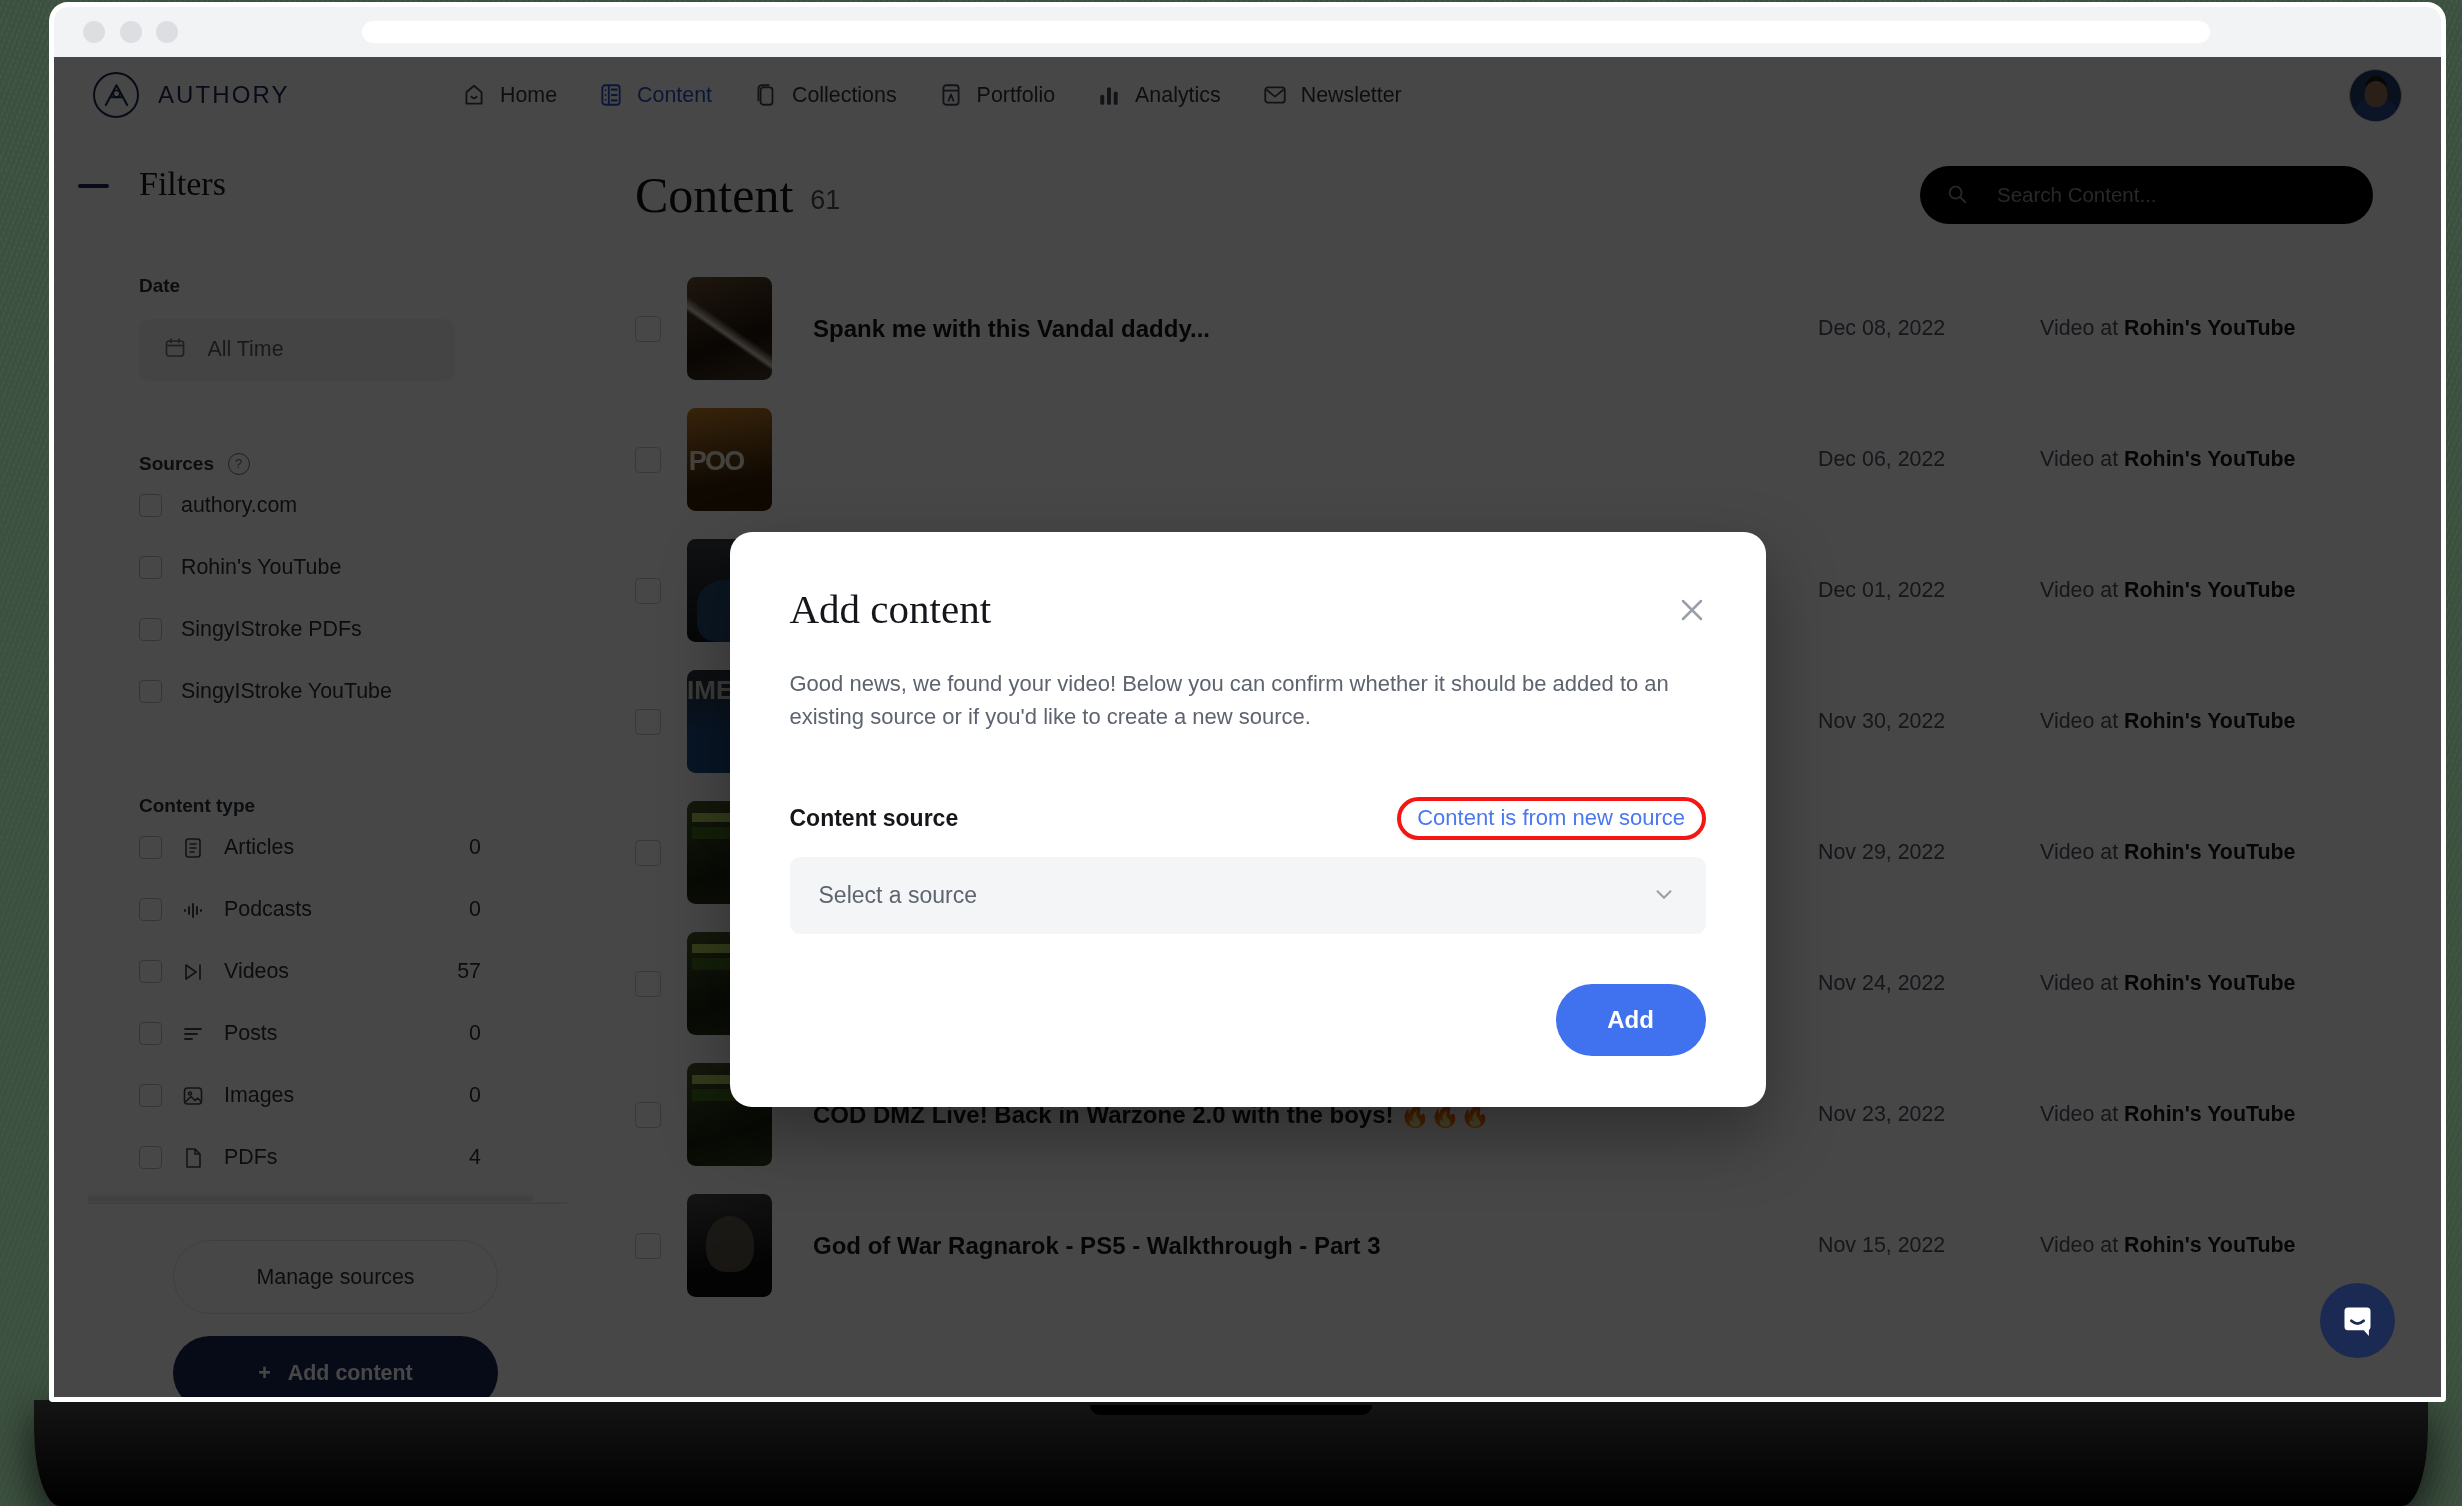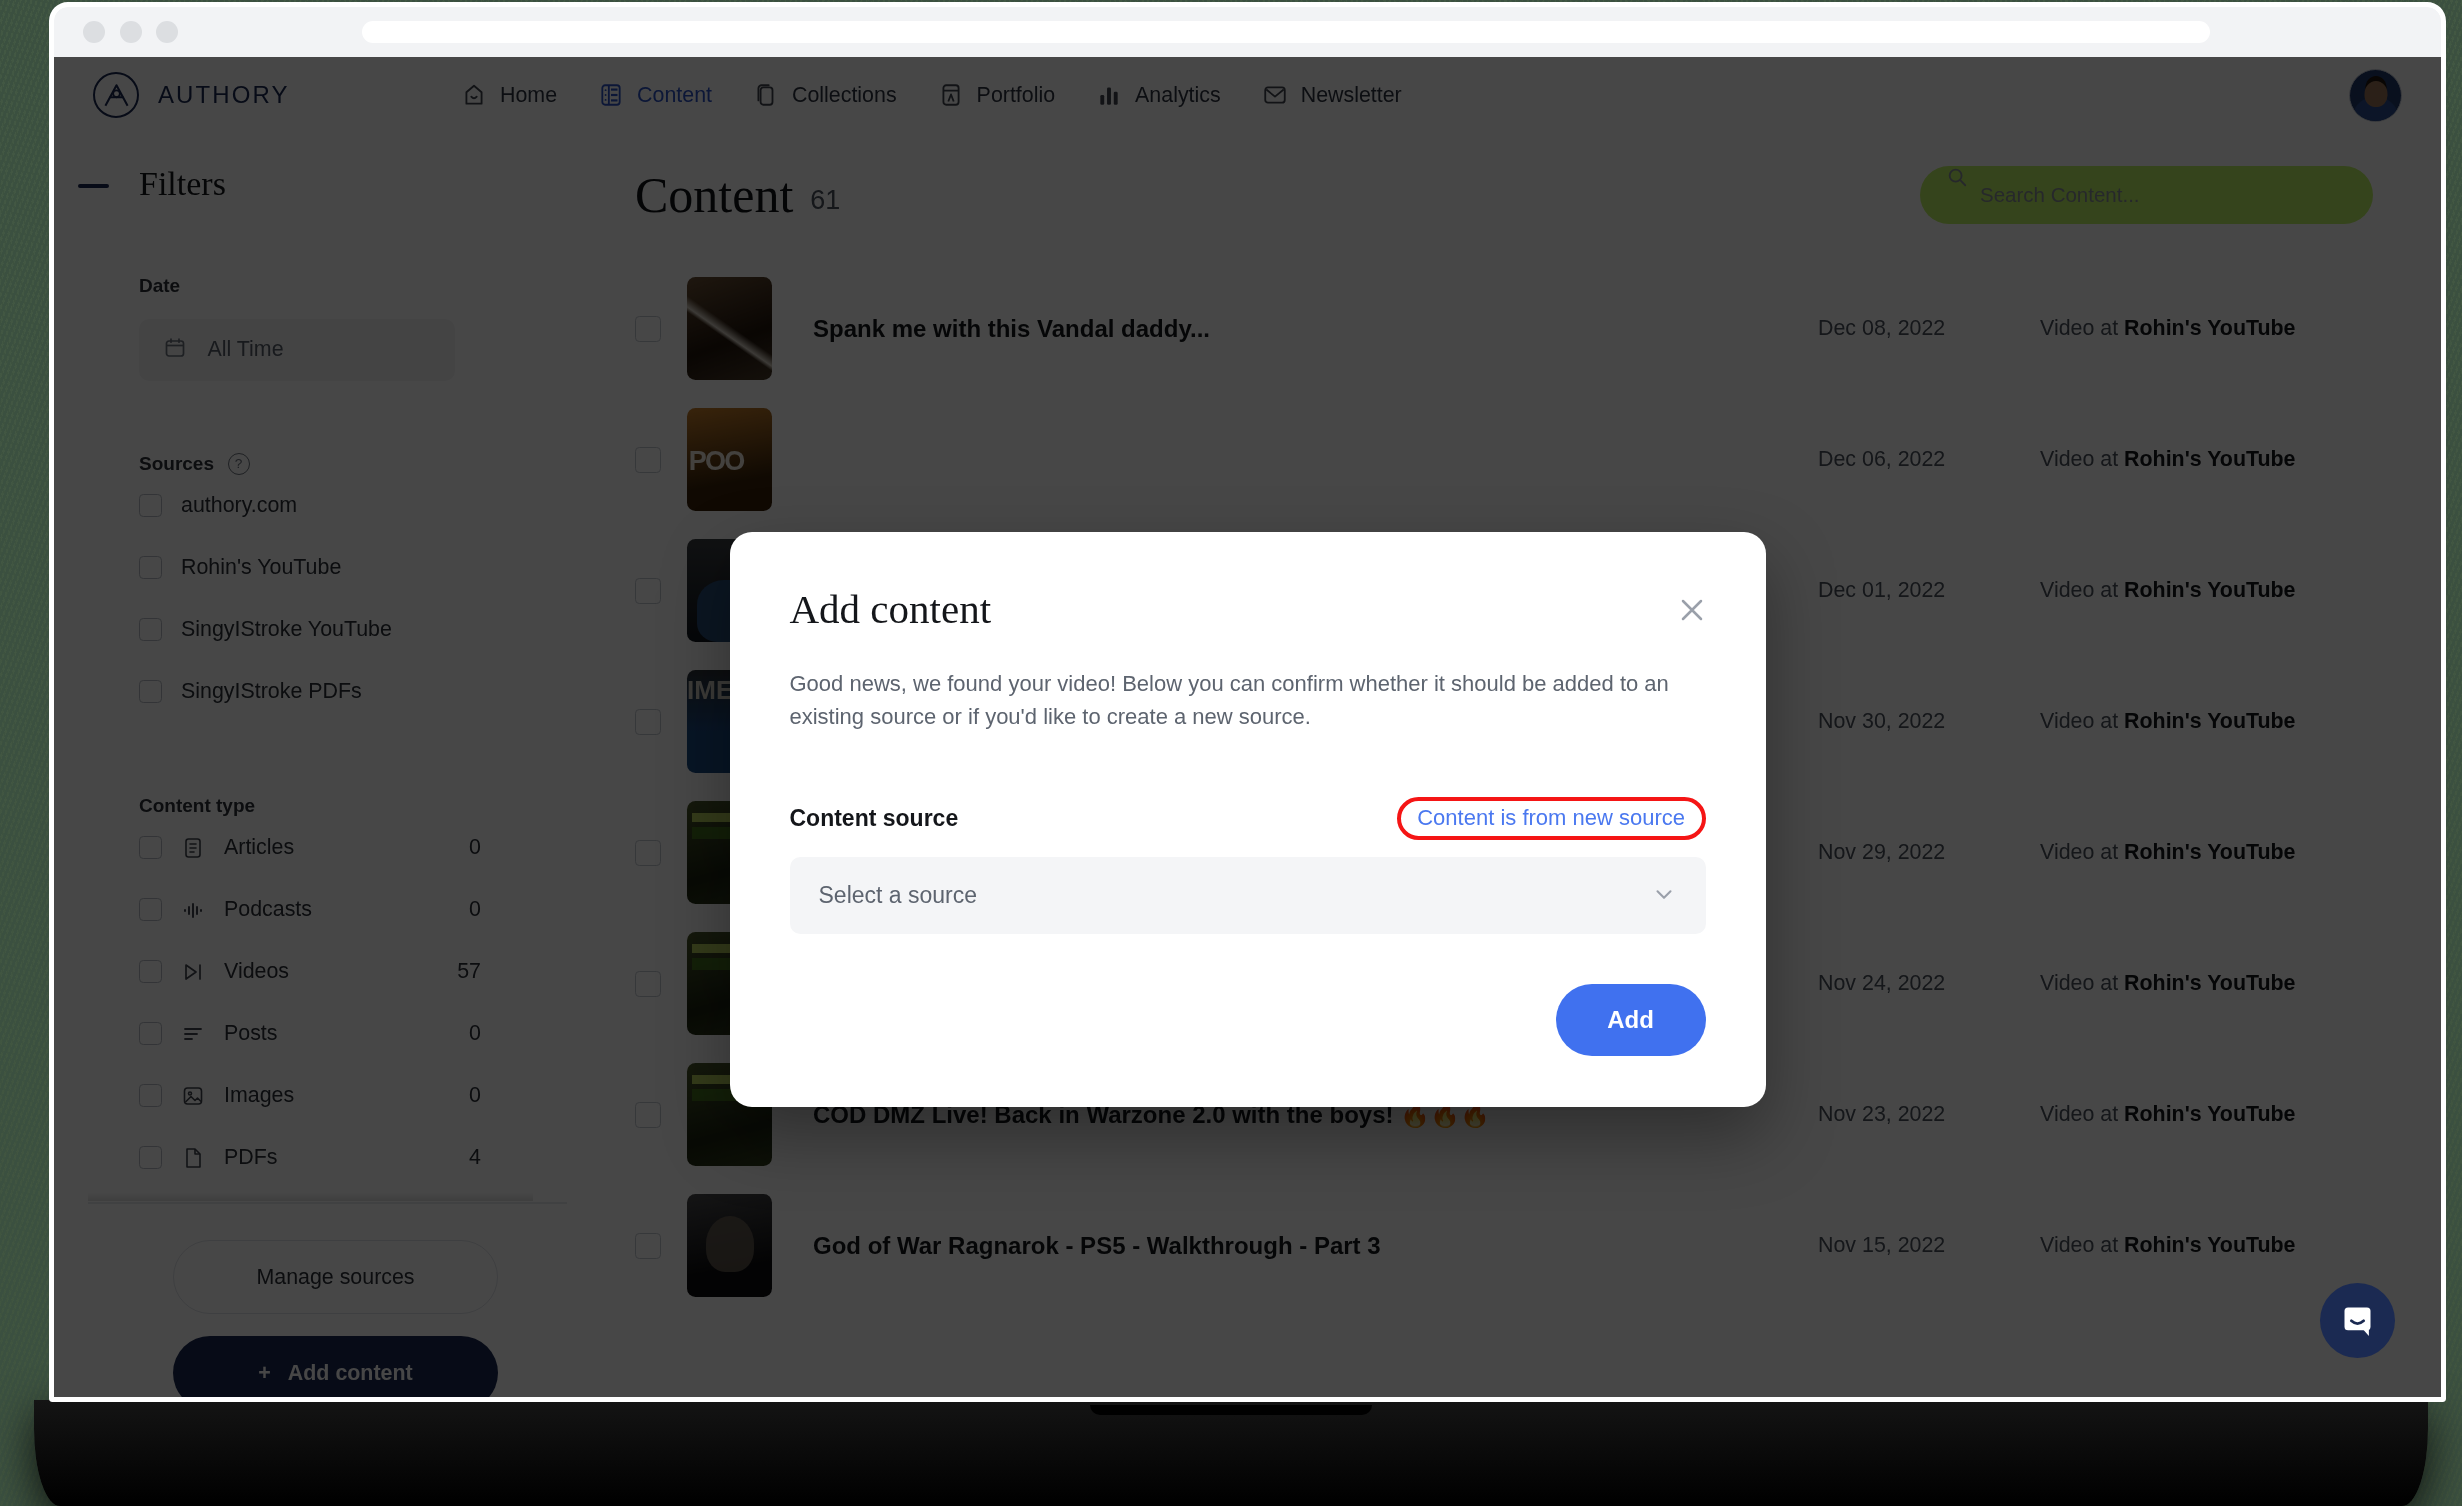--- a/index.html
+++ b/index.html
@@ -285,24 +285,24 @@
   #page-title {
     font-family: "Liberation Serif", serif;
     font-size: 50px;
     color: #111318;
     font-weight: 400;
   }
   #page-count { font-size: 27px; color: #4b525d; margin-left: 17px; align-self: flex-end; padding-bottom: 8.5px; }
   #search-box {
     margin-left: auto;
     width: 453px; height: 58px;
-    background: #bef264;
+    background: #000000;
     border-radius: 29px;
-    display: flex; 
-    gap: 12px; padding: 0 26px;
+    display: flex; align-items: center;
+    gap: 29px; padding: 0 26px;
   }
   #search-input {
     border: none; background: transparent; outline: none;
     font-size: 20.5px; color: #6d737d;
     width: 100%;
     font-family: "Liberation Sans", sans-serif;
   }
   #search-input::placeholder { color: #8a9099; }
 
   
@@ -593,25 +593,25 @@
           <div class="check-row">
             <span class="checkbox"></span>
             <span class="check-label">authory.com</span>
           </div>
           <div class="check-row">
             <span class="checkbox"></span>
             <span class="check-label">Rohin's YouTube</span>
           </div>
           <div class="check-row">
             <span class="checkbox"></span>
+            <span class="check-label">SingyIStroke PDFs</span>
+          </div>
+          <div class="check-row">
+            <span class="checkbox"></span>
             <span class="check-label">SingyIStroke YouTube</span>
-          </div>
-          <div class="check-row">
-            <span class="checkbox"></span>
-            <span class="check-label">SingyIStroke PDFs</span>
           </div>
         </div>
 
         <div class="group-label">Content type</div>
 
         <div>
           <div class="check-row">
             <span class="checkbox"></span>
             <span class="type-ico">
               <svg width="24" height="24" viewBox="0 0 24 24" fill="none" stroke="#41464f" stroke-width="1.6">

